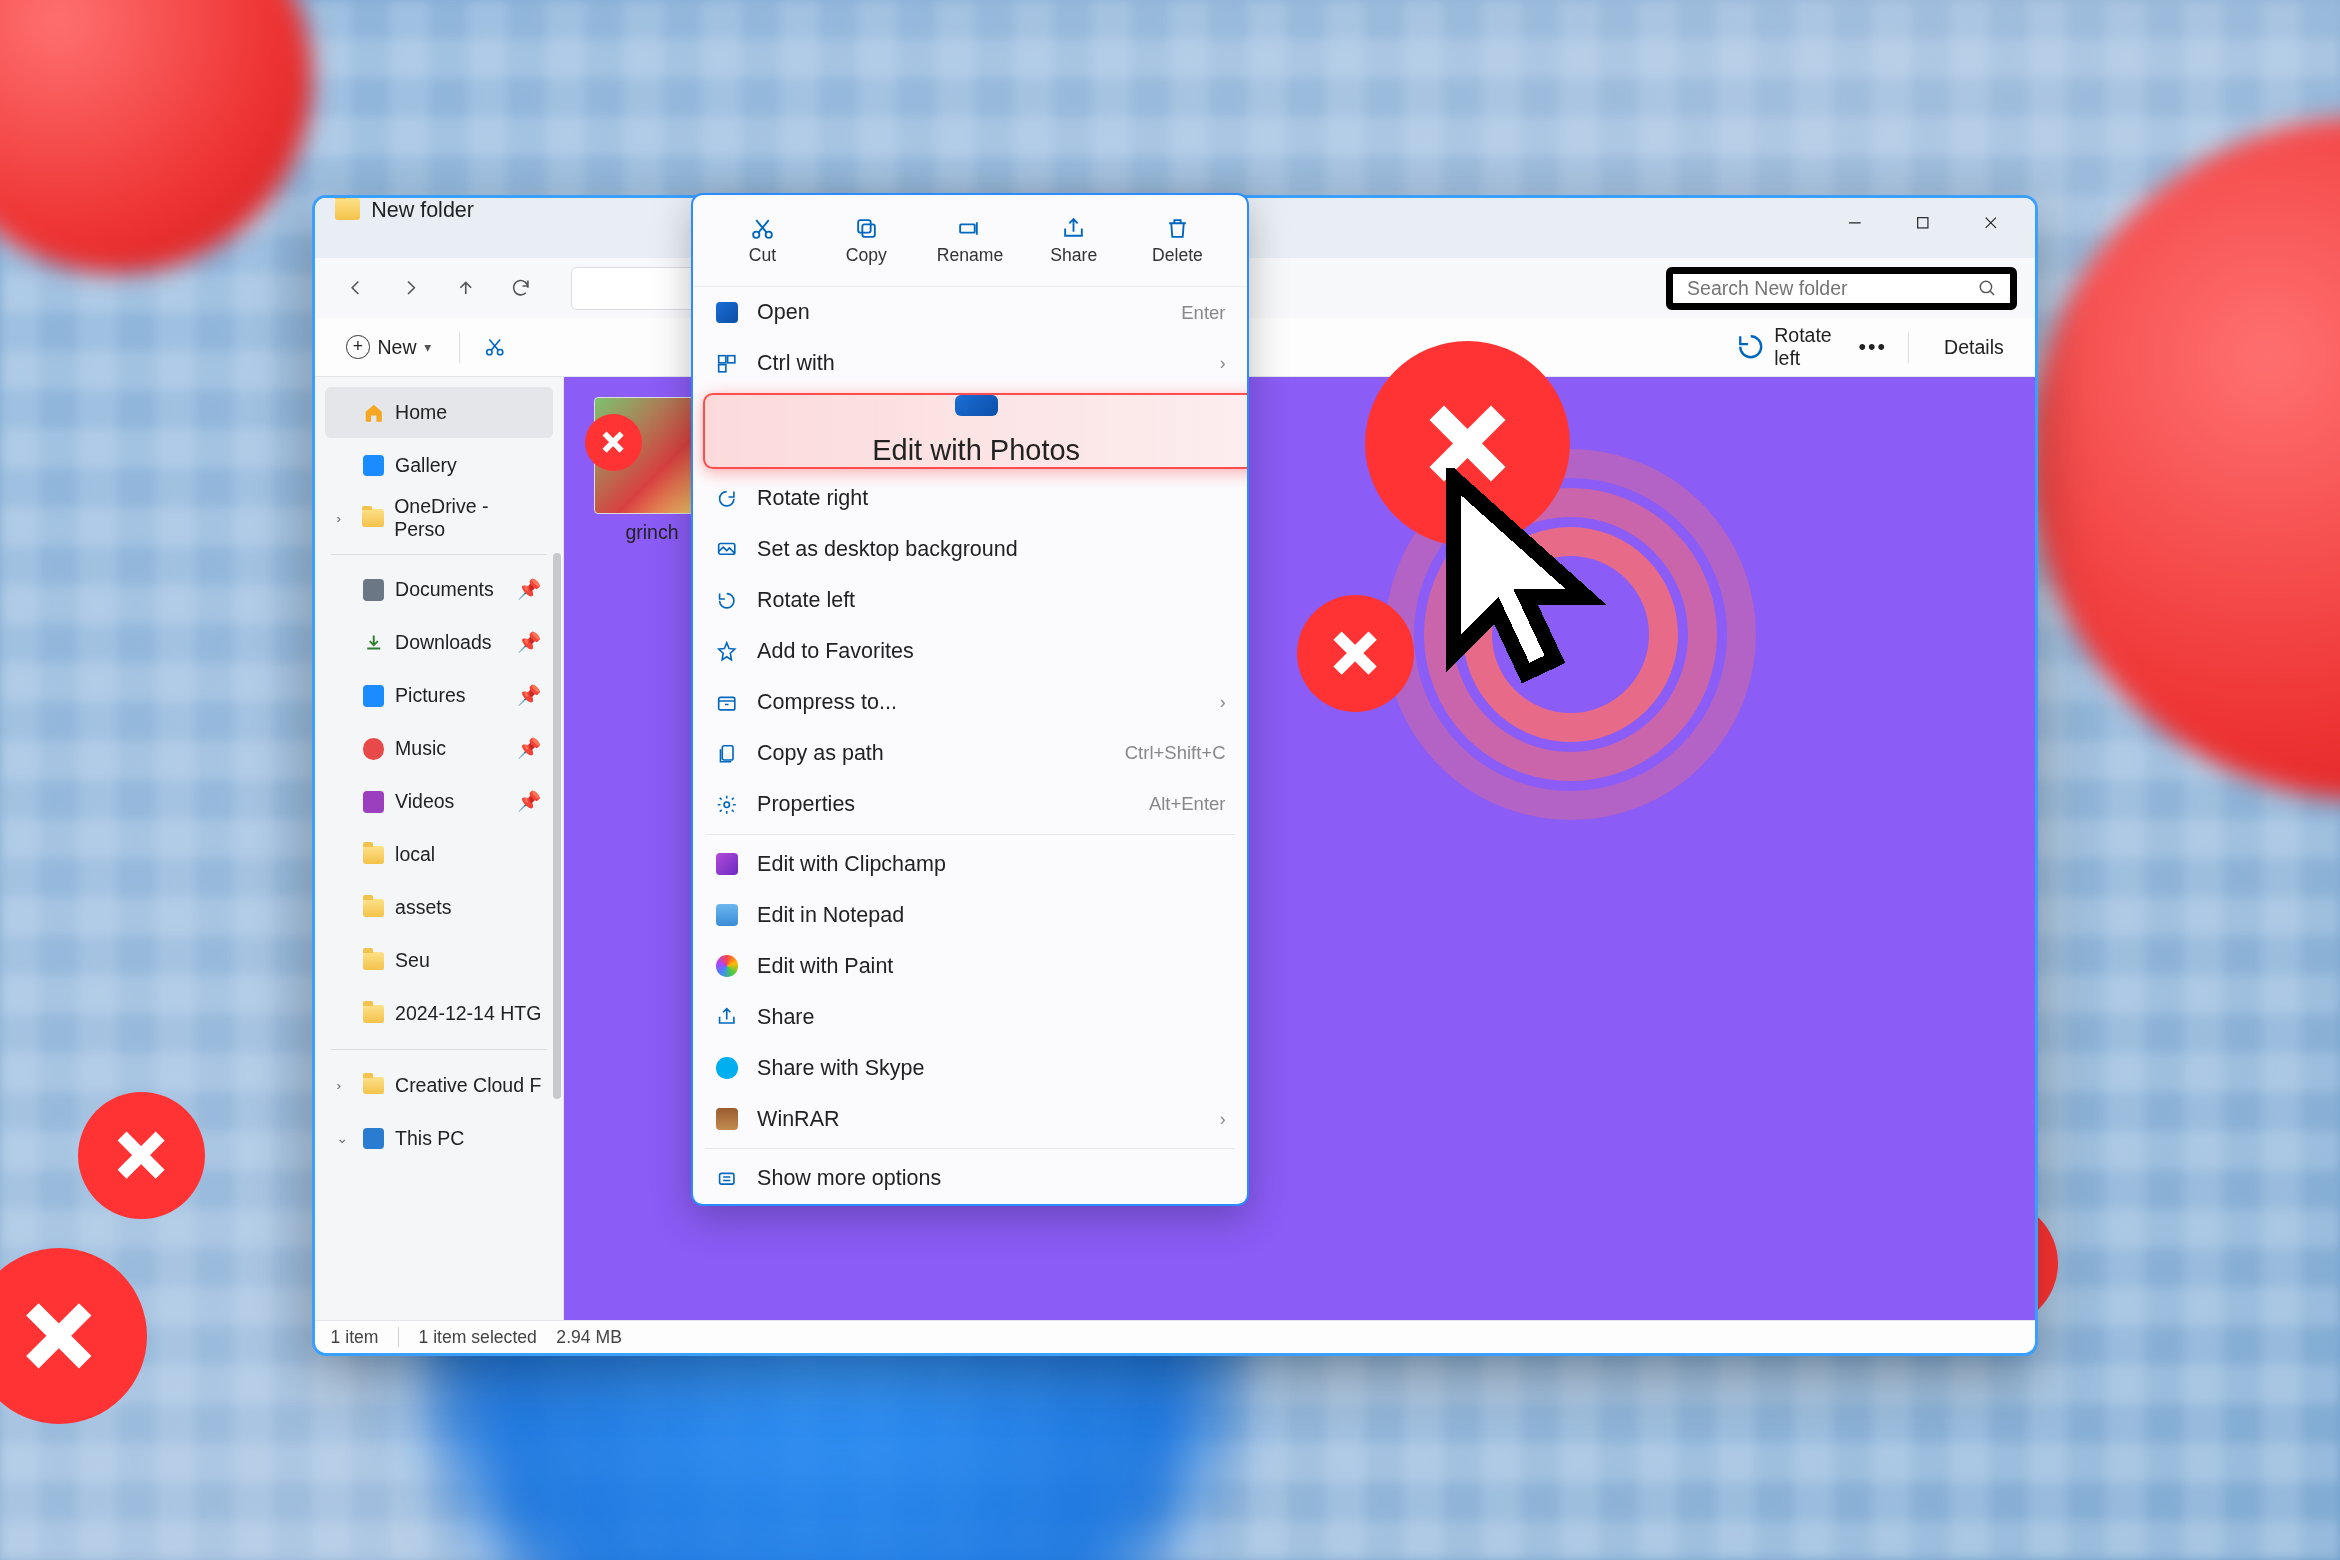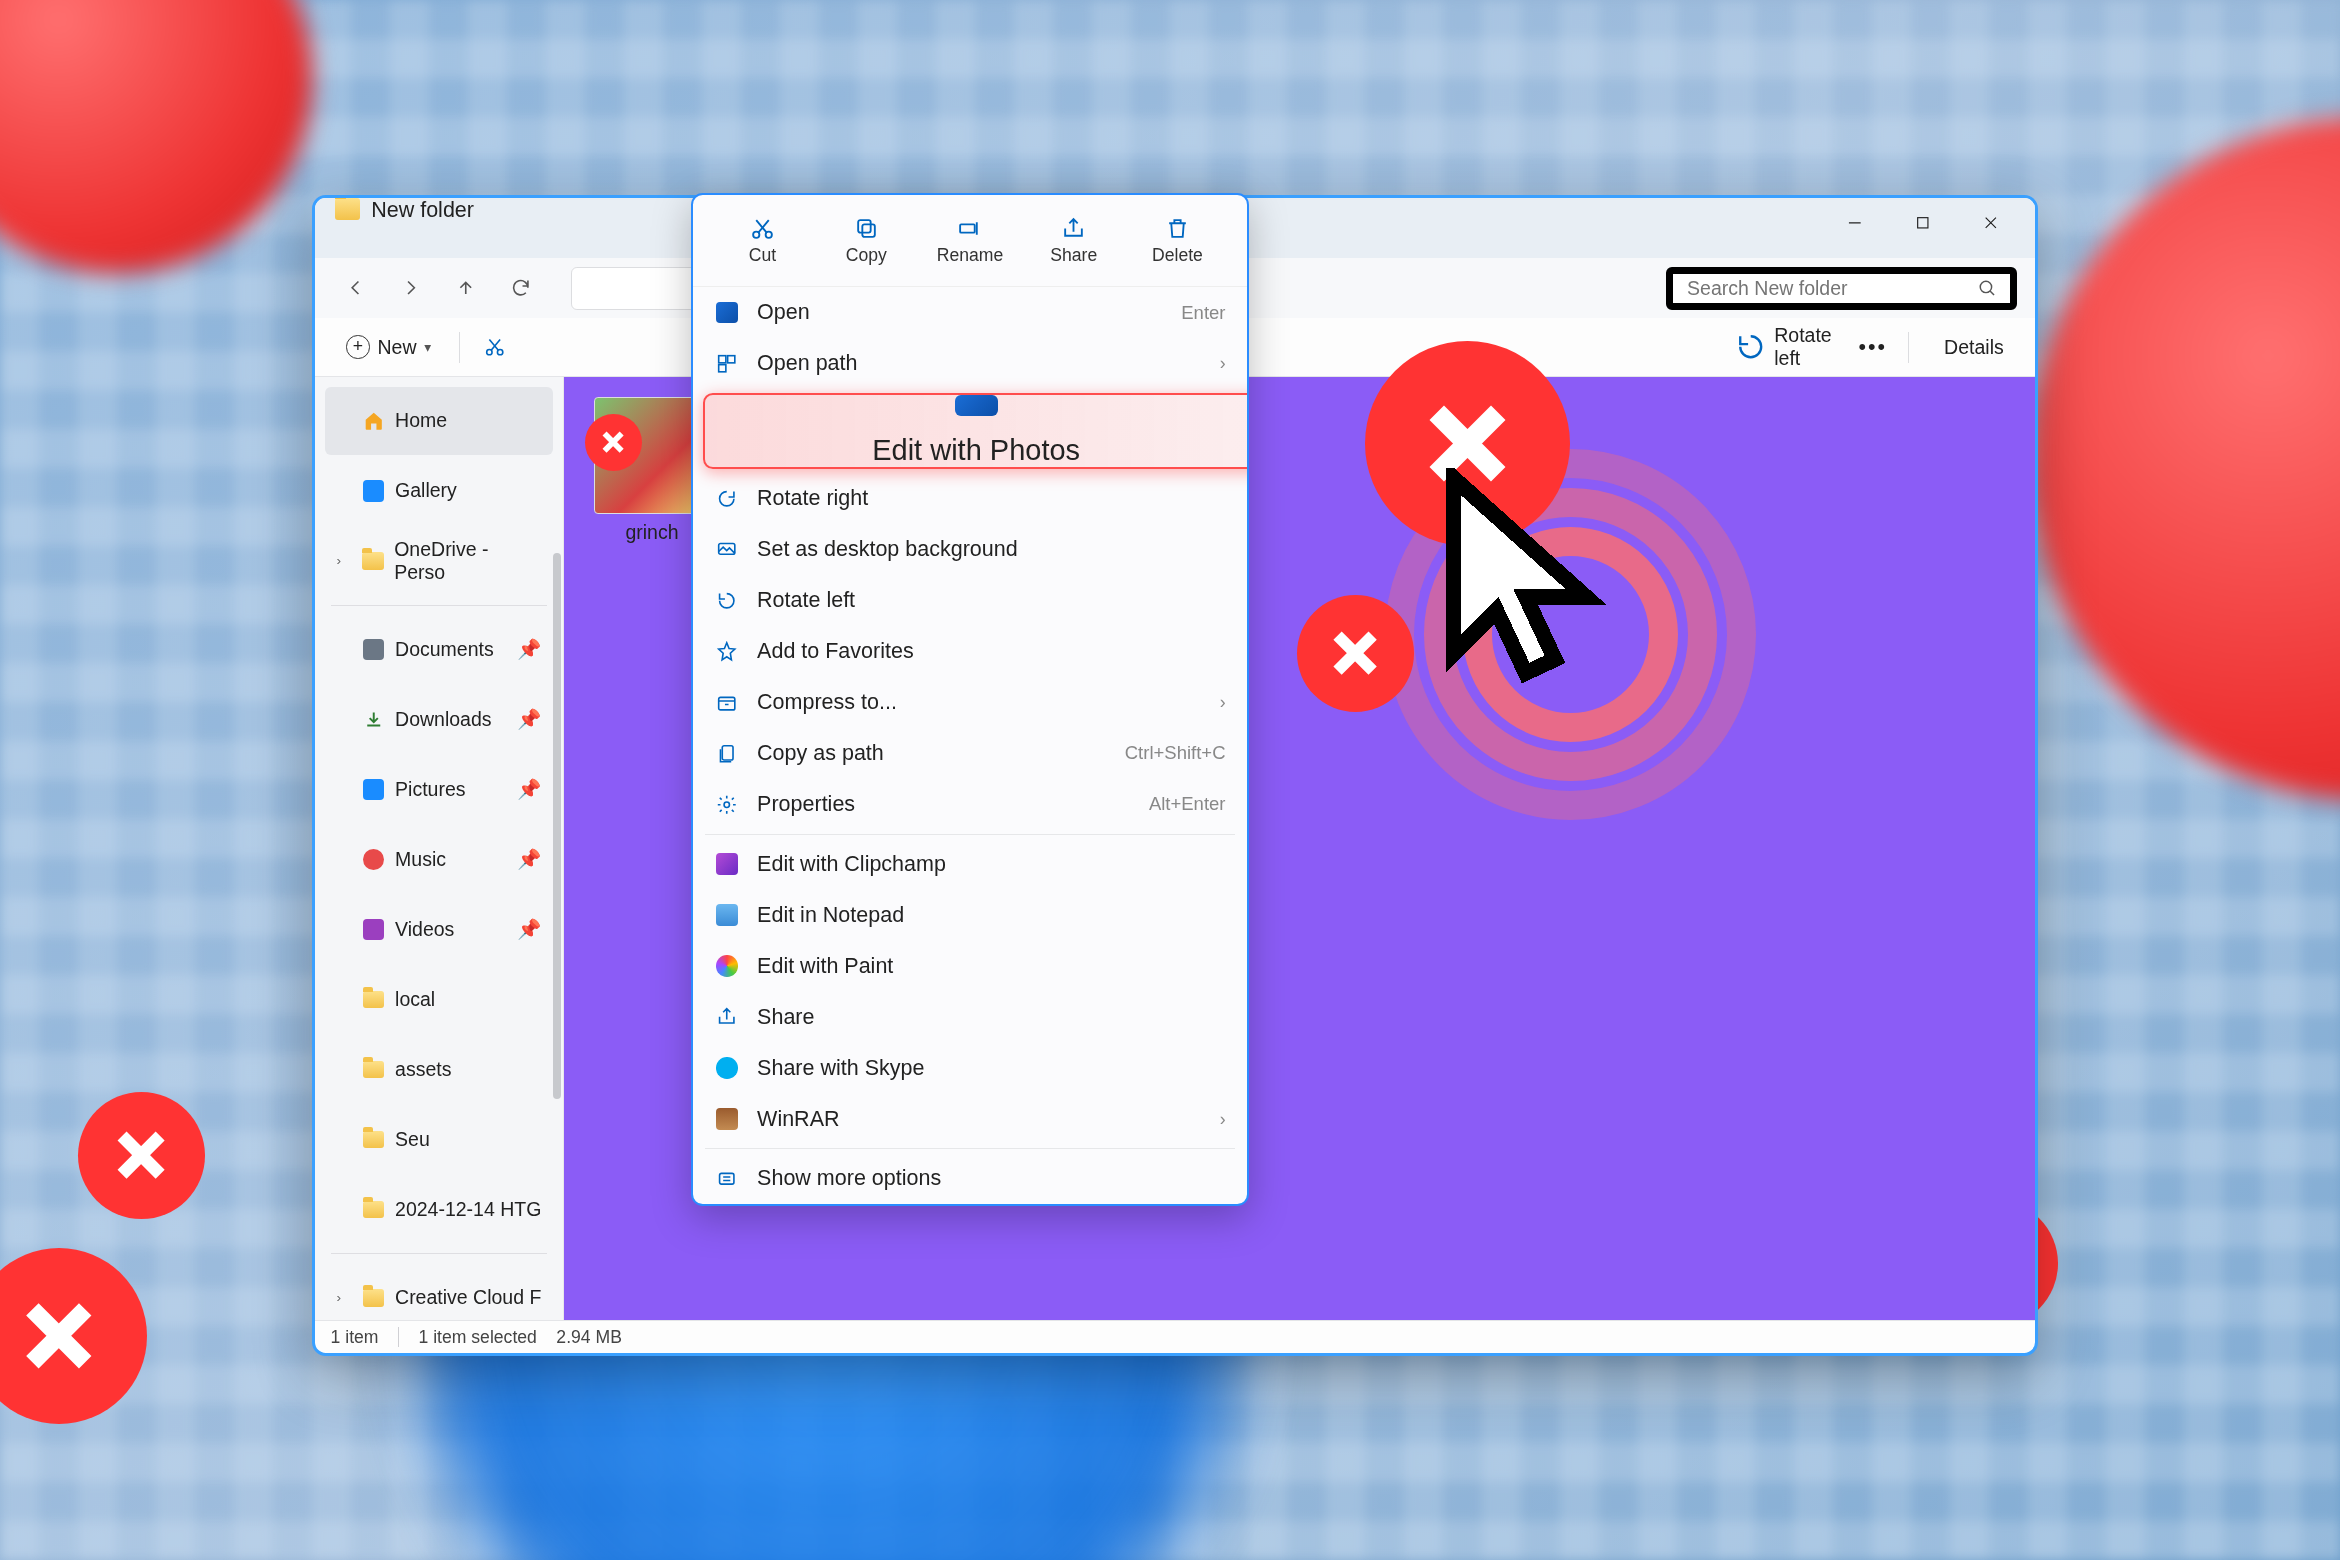--- a/index.html
+++ b/index.html
@@ -75,21 +75,21 @@
 .tool-sep { width: 1px; height: 31px; background: #dcdde0; margin: 0 7.8px; }
 .tool-ic { width: 43px; height: 43px; display: flex; align-items: center; justify-content: center; border-radius: 5.9px; }
 .tool-ic svg { width: 21.5px; height: 21.5px; color: #0067c0; }
 .chev { font-size: 13.7px; color: #555; }
 .spacer { flex: 1; }
 .ellipsis { letter-spacing: 2px; font-size: 21.5px; }
 
 .body { flex: 1; display: flex; min-height: 0; }
 .sidebar { width: 249px; background: #f5f6f8; border-right: 1px solid #e8e8ea; padding: 7.8px 3.9px; overflow-y: auto; position: relative; }
 .sb-scroll { position: absolute; right: 2px; top: 176px; width: 7.8px; height: 546px; background: #c7c9cd; border-radius: 3.9px; }
-.side-item { height: 68px; display: flex; align-items: center; padding: 0 11.7px; gap: 9.8px; font-size: 19.5px; color: #222; border-radius: 5.9px; margin: 2px 5.9px; }
+.side-item { height: 51px; display: flex; align-items: center; padding: 0 11.7px; gap: 9.8px; font-size: 19.5px; color: #222; border-radius: 5.9px; margin: 2px 5.9px; }
 .side-item.active { background: #e4e6ea; }
 .side-item .chev-l { width: 15.6px; color: #666; font-size: 13.7px; }
 .side-item .ic { width: 23.4px; height: 23.4px; display: flex; align-items: center; justify-content: center; }
 .side-item .pin { margin-left: auto; color: #888; }
 .side-sep { height: 1px; background: #dedee2; margin: 9.8px 11.7px; }
 .folder-sm { width: 21.5px; height: 17.6px; background: linear-gradient(#fde18a,#f3c24a); border-radius: 2.9px; position: relative; }
 .folder-sm:before { content:''; position:absolute; top:-3.9px; left:0; width:9.8px; height:4.9px; background:#f3c24a; border-radius:2px 2px 0 0; }
 
 .content { flex: 1; background: #8b5cf6; position: relative; padding: 19.5px; }
 .file-item { width: 137px; display: flex; flex-direction: column; align-items: center; gap: 7.8px; }
@@ -433,21 +433,21 @@
       <span class="short">Enter</span>
     </div>
   <div class="ctx-item">
       <span class="icn">
         <svg width="21.5" height="21.5" viewBox="0 0 24 24" stroke="#0067c0" stroke-width="1.8" fill="none">
           <rect x="3" y="3" width="8" height="8"></rect>
           <rect x="13" y="3" width="8" height="8"></rect>
           <rect x="3" y="13" width="8" height="8"></rect>
         </svg>
       </span>
-      <span>Open path</span>
+      <span>Ctrl with</span>
       <span class="arr">›</span>
     </div>
 
   <div class="ctx-item highlight">
     <span class="icn"></span>
     <span>Edit with Photos</span>
   </div>
 
   <div class="ctx-item">
       <span class="icn">

